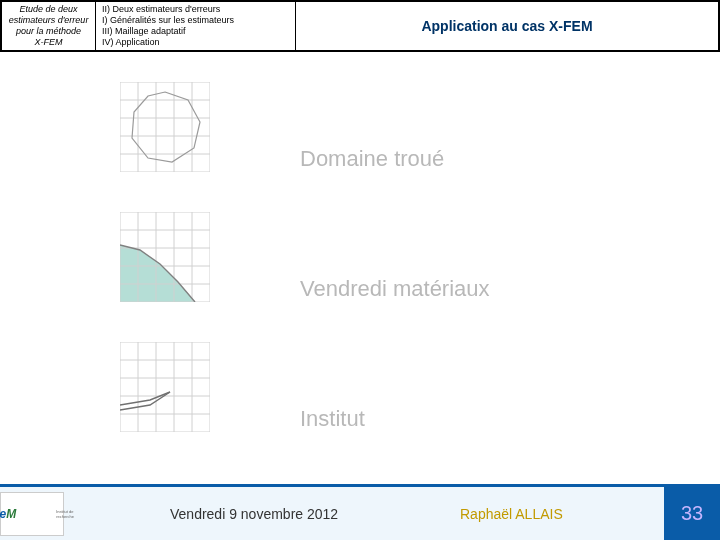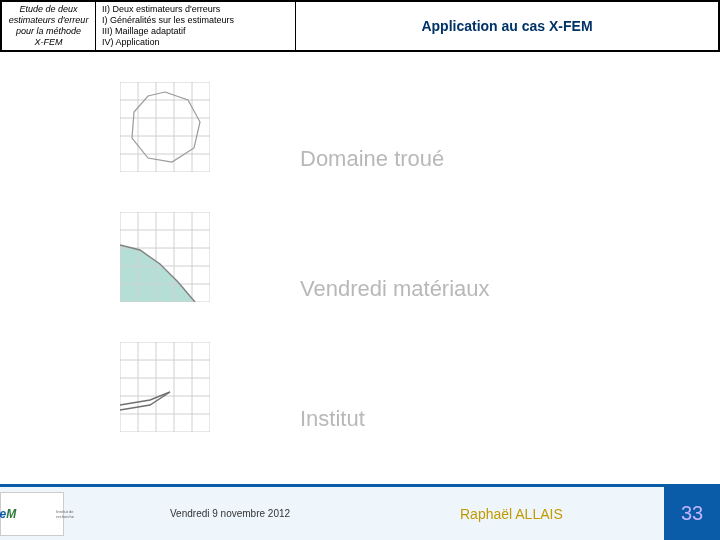--- a/index.html
+++ b/index.html
@@ -25,21 +25,21 @@
   .interface-fill { fill: #b5ded6; stroke: none; }
   .interface-line { fill: none; stroke: #808080; stroke-width: 1.4; }
   .fissure-line { fill: none; stroke: #707070; stroke-width: 1.4; }
   
   .footer { position: absolute; bottom: 0; left: 0; right: 0; height: 56px; border-top: 3px solid #0a5ca8; background: linear-gradient(to right, #eef6fc 0%, #eef6fc 100%); display: flex; align-items: center; }
   .footer::before { content:""; position:absolute; top:-3px; left:0; right:0; height:3px; background:#0a5ca8; }
   .logo-box { width: 64px; height: 44px; margin-left: 0; background: #fff; border: 1px solid #ccc; display:flex; flex-direction:row; align-items:center; justify-content:center;gap:40px; }
   .logo-top { font-size: 12px; font-weight:bold; font-style: italic; }
   .logo-g { color:#c04030; } .logo-e { color:#0a5ca8; } .logo-m { color:#2a7a3a; }
   .logo-sub { font-size: 4px; color:#666; }
-  .footer-date { position:absolute; left: 170px; font-size: 10px; color:#333; }
+  .footer-date { position:absolute; left: 170px; font-size: 14px; color:#333; }
   .footer-author { position:absolute; left: 460px; font-size: 14px; color:#c29a00; }
   .footer-page { position:absolute; right: 0; top:0; bottom:0; width: 56px; background:#0a5ca8; color:#c4b5fd; display:flex; align-items:center; justify-content:center; font-size: 20px; }
 </style>
 </head>
 <body>
 
 <div class="header">
   <div class="header-left">
     <div>Etude de deux</div>
     <div>estimateurs d'erreur</div>

